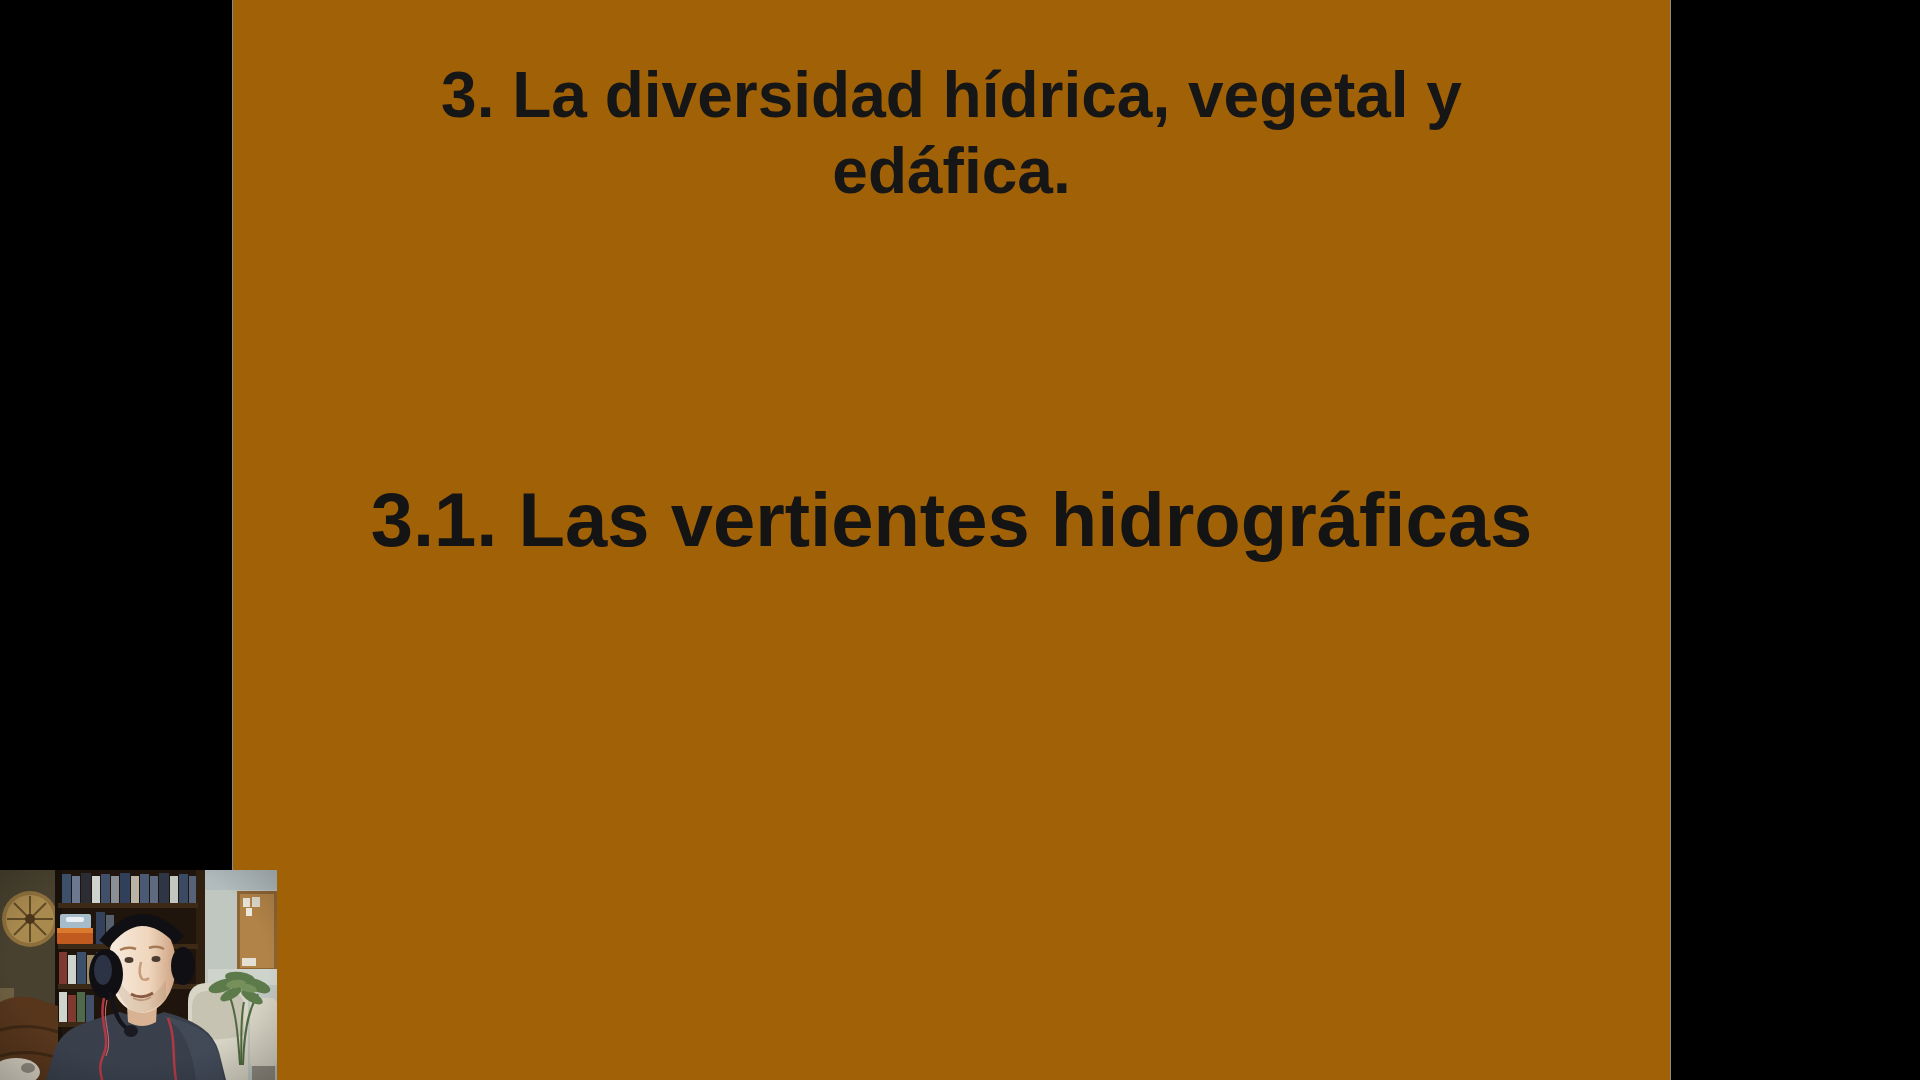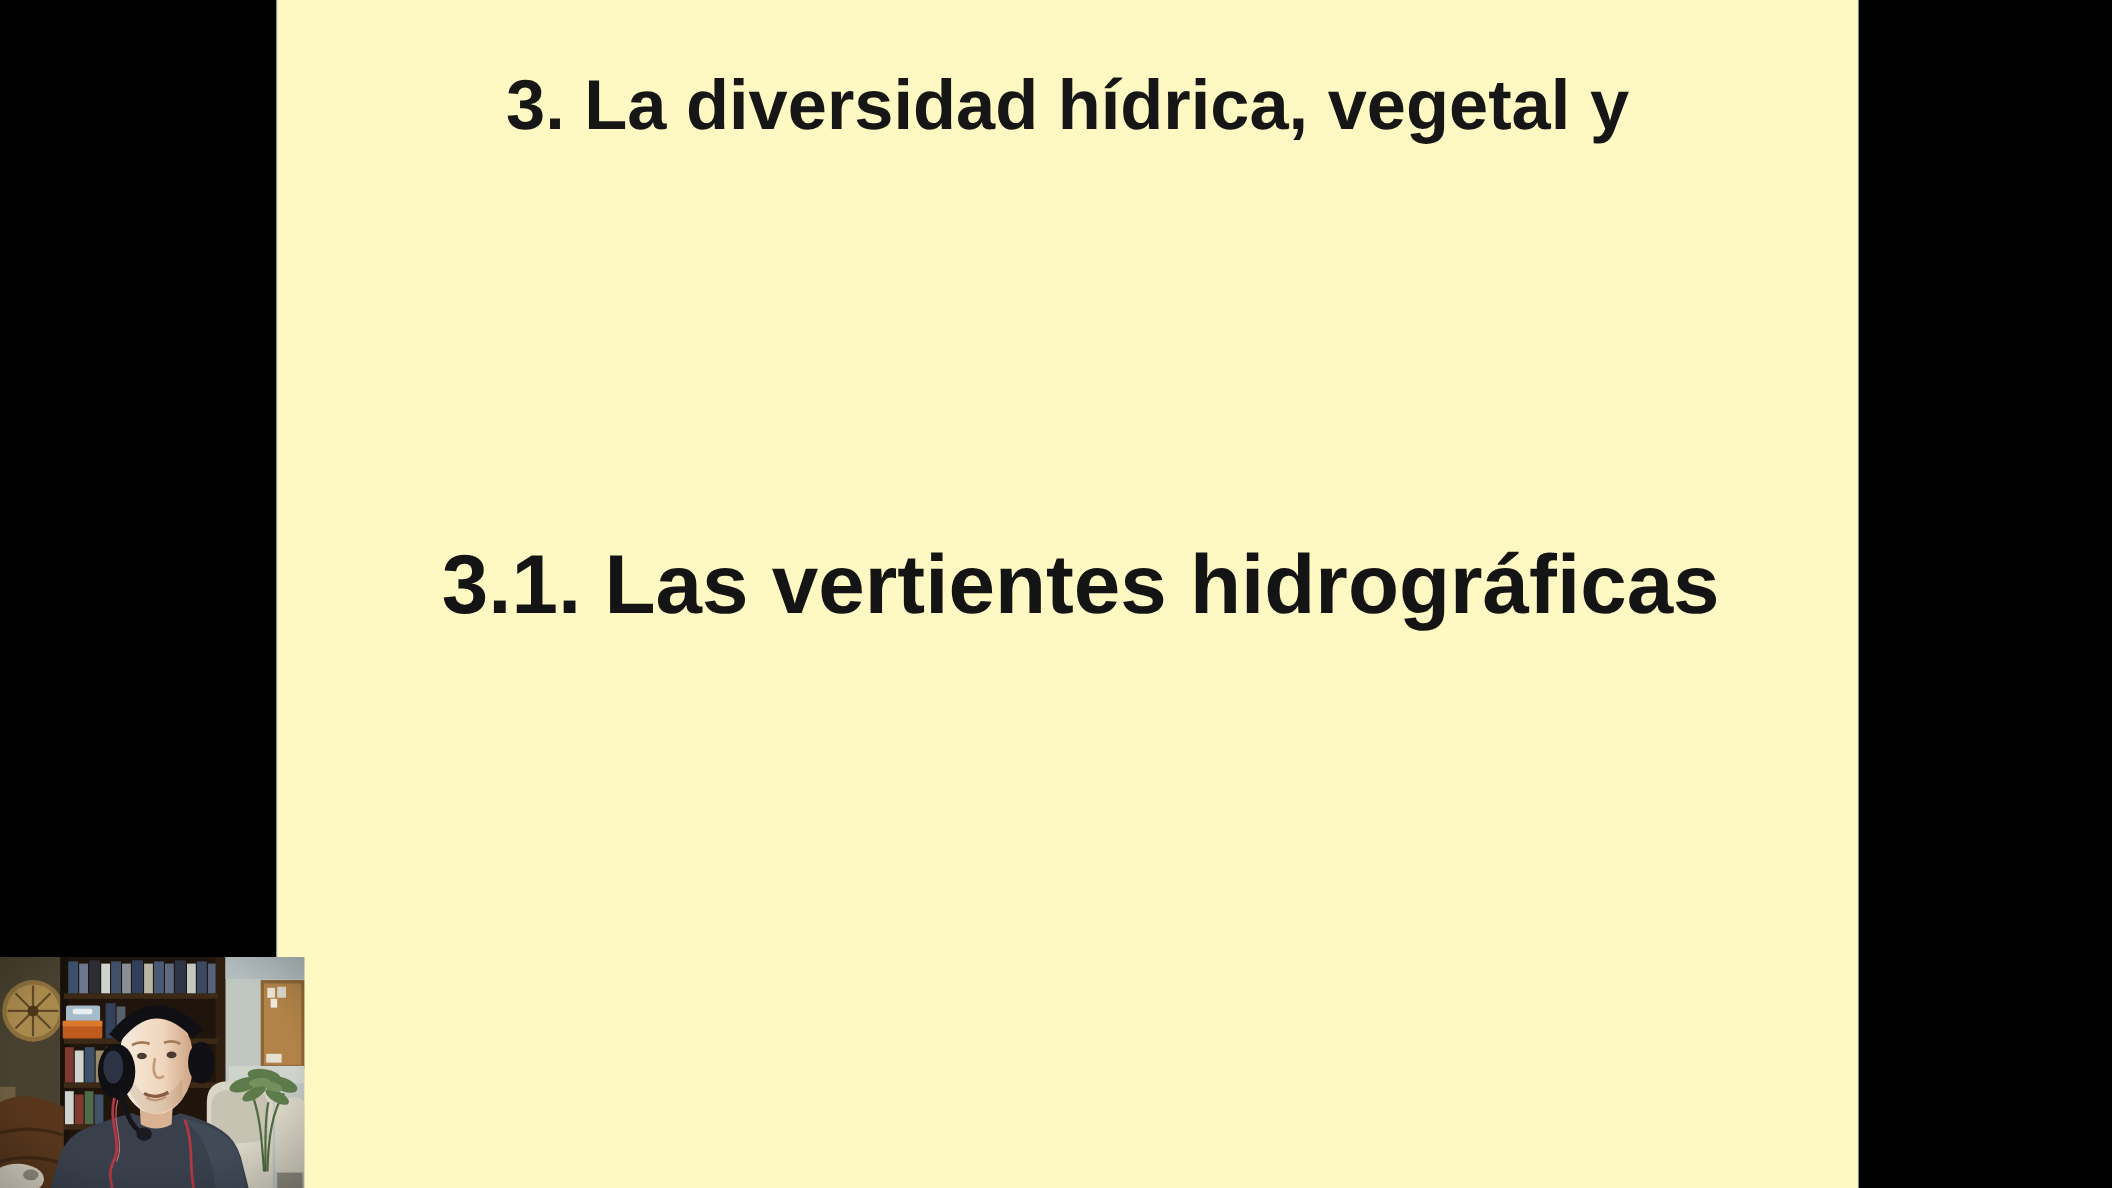--- a/index.html
+++ b/index.html
@@ -14,23 +14,23 @@
     width: 1920px; height: 1080px;
     background: #000;
   }
   .letterbox {
     position: absolute; top: 0; height: 1080px; background: #000;
   }
   .letterbox.left  { left: 0; width: 238px; }
   .letterbox.right { left: 1677px; width: 243px; }
   .slide {
     position: absolute;
-    left: 251px; top: 0;
+    left: 232px; top: 0;
     width: 1439px; height: 1080px;
-    background: #fef9c3;
+    background: #a16207;
     border-left: 1px solid #8a8a8a;
     border-right: 1px solid #8a8a8a;
     box-sizing: border-box;
   }
   .slide-title {
     position: absolute;
     top: 57px; left: 0; width: 100%;
     text-align: center;
     font-weight: bold;
     font-size: 64px;
@@ -39,21 +39,21 @@
     margin: 0;
   }
   .slide-subtitle {
     position: absolute;
     top: 476px; left: 0; width: 100%;
     text-align: center;
     font-weight: bold;
     font-size: 76px;
     line-height: 88px;
     color: #141414;
-    margin: 12px;
+    margin: 0;
   }
   .title-line { display: block; }
   .webcam {
     position: absolute;
     left: 0; top: 870px;
     width: 277px; height: 210px;
     overflow: hidden;
   }
   .webcam svg { display: block; width: 277px; height: 210px; }
 </style>
@@ -61,20 +61,21 @@
 <body>
 
 <div class="stage">
 
   <div class="letterbox left"></div>
   <div class="letterbox right"></div>
 
   <div class="slide">
     <h1 class="slide-title">
       <span class="title-line">3. La diversidad hídrica, vegetal y</span>
+      <span class="title-line">edáfica.</span>
     </h1>
     <h2 class="slide-subtitle">
       <span class="title-line">3.1. Las vertientes hidrográficas</span>
     </h2>
   </div>
 
   <div class="webcam">
     <svg viewBox="0 0 277 210" preserveAspectRatio="none">
       <defs>
         <radialGradient id="vig" cx="0.5" cy="0.45" r="0.85">

